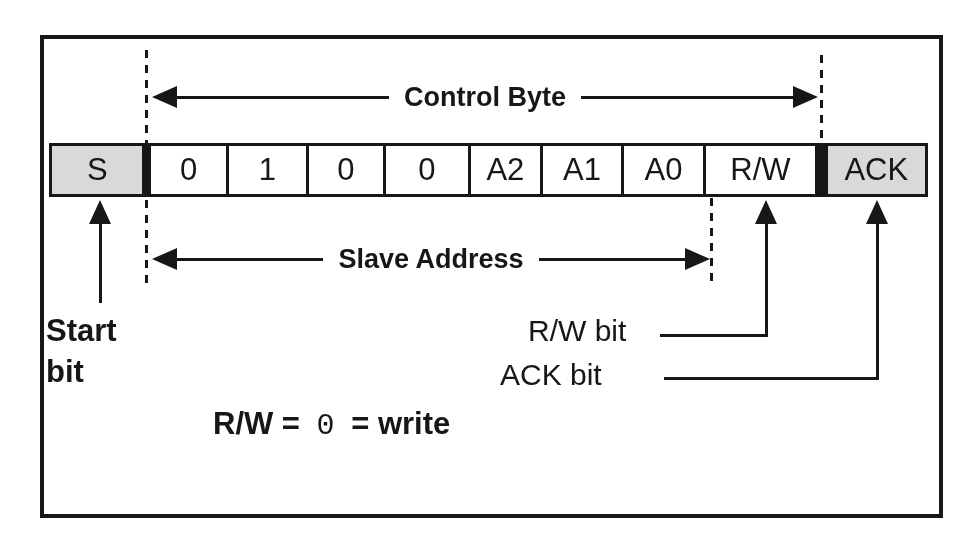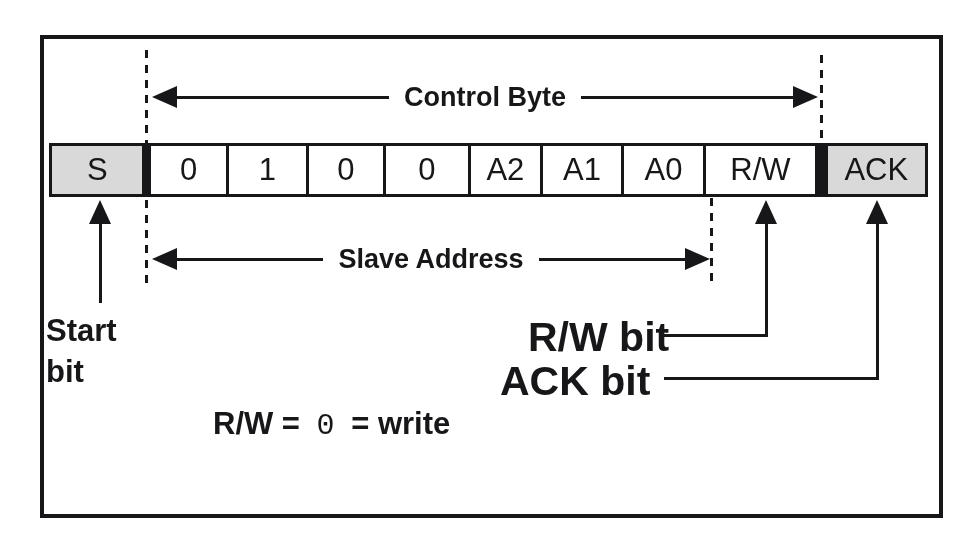--- a/index.html
+++ b/index.html
@@ -58,21 +58,21 @@
   .ack-head{left:866px;top:200px;}
   .vline{position:absolute;width:3px;background:var(--ink);z-index:3;}
   .start-line{left:99px;top:220px;height:83px;}
   .rw-vline{left:765px;top:220px;height:117px;}
   .ack-vline{left:876px;top:220px;height:160px;}
   .hline{position:absolute;height:3px;background:var(--ink);z-index:3;}
   .rw-hline{left:660px;top:334px;width:108px;}
   .ack-hline{left:664px;top:377px;width:215px;}
   
   .start-label{position:absolute;left:46px;top:310px;font-size:31px;font-weight:bold;line-height:41px;}
-  .callout-label{position:absolute;font-size:41px;font-weight:bold;white-space:nowrap;}
+  .callout-label{position:absolute;font-size:30px;font-weight:normal;white-space:nowrap;}
   .rw-label{left:528px;top:314px;}
   .ack-label{left:500px;top:358px;}
   
   .legend{position:absolute;left:205px;top:402px;font-size:31px;font-weight:bold;line-height:43px;}
   .legend-row span{white-space:pre;margin-left:8px;}
   .mono{font-family:"Liberation Mono",monospace;font-weight:normal;font-size:30px;}
 </style>
 </head>
 <body>
 

